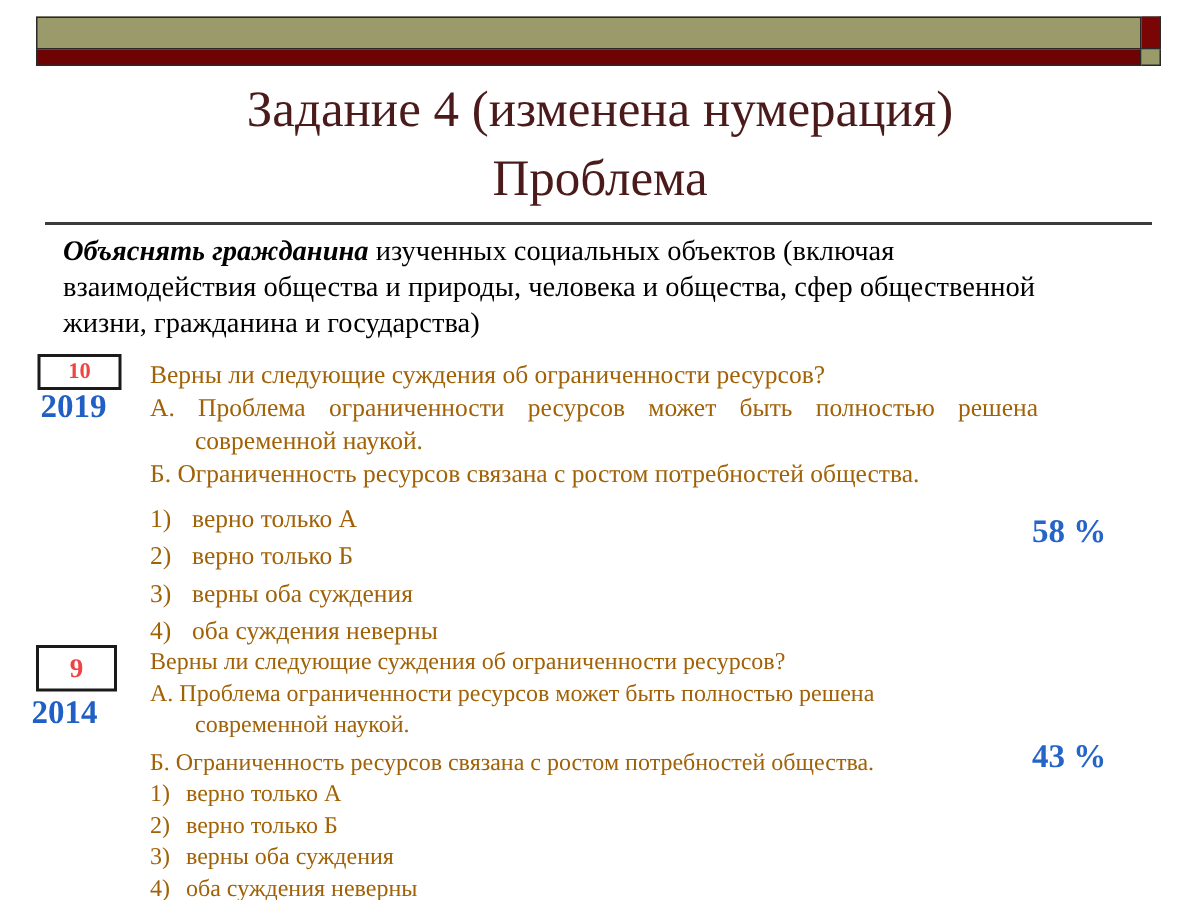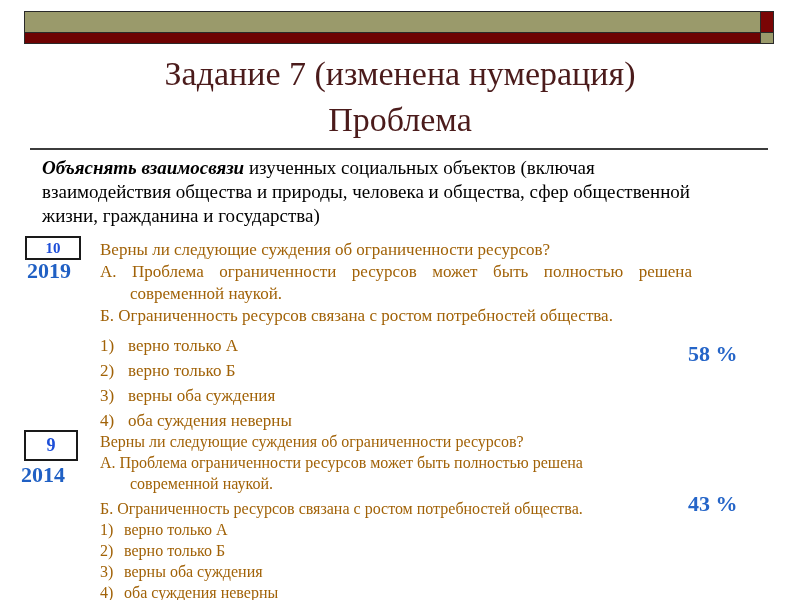--- a/index.html
+++ b/index.html
@@ -28,21 +28,21 @@
     position:absolute;left:42px;top:156px;width:668px;margin:0;
     font-size:19px;line-height:24px;color:#000;
   }
   .desc .emph{font-weight:bold;font-style:italic;}
   
   .qblock{position:absolute;left:0;width:800px;}
   .qb1{top:234px;height:194px;}
   .qb2{top:428px;height:172px;}
   .numbox{
     position:absolute;border:2px solid #1a1a1a;text-align:center;
-    font-weight:bold;color:#1d4ed8;background:#fff;
+    font-weight:bold;color:#ef4444;background:#fff;
   }
   .nb1{left:25px;top:2px;width:52px;height:20px;font-size:15px;line-height:20px;}
   .nb2{left:24px;top:2px;width:50px;height:27px;font-size:18px;line-height:27px;}
   .year{position:absolute;font-size:22px;font-weight:bold;color:#2060c4;}
   .y1{left:27px;top:24px;font-family:Liberation Serif, serif;}
   .y2{left:21px;top:34px;}
   .qcol{position:absolute;color:#a16207;}
   .qc1{left:100px;top:5px;width:592px;font-size:17px;line-height:22px;}
   .qc2{left:100px;top:3px;width:572px;font-size:16px;line-height:21px;}
   .just{text-align:justify;text-align-last:justify;}
@@ -71,27 +71,27 @@
       <div class="bar-olive"></div>
       <div class="sq-red"></div>
     </div>
     <div class="deco-row">
       <div class="bar-red"></div>
       <div class="sq-olive"></div>
     </div>
   </div>
 
   <h1 class="title">
-    <span>Задание 7 (изменена нумерация)</span><br>
+    <span>Задание 4 (изменена нумерация)</span><br>
     <span>Проблема</span>
   </h1>
 
   <hr class="rule">
 
-  <p class="desc"><span class="emph">Объяснять взаимосвязи</span><span> изученных социальных объектов (включая взаимодействия общества и природы, человека и общества, сфер общественной жизни, гражданина и государства)</span></p>
+  <p class="desc"><span class="emph">Объяснять гражданина</span><span> изученных социальных объектов (включая взаимодействия общества и природы, человека и общества, сфер общественной жизни, гражданина и государства)</span></p>
 
   <section class="qblock qb1">
     <div class="numbox nb1">
       <span>10</span>
     </div>
     <div class="year y1">2019</div>
     <div class="qcol qc1">
       <div>Верны ли следующие суждения об ограниченности ресурсов?</div>
       <div class="just">А. Проблема ограниченности ресурсов может быть полностью решена</div>
       <div class="a2">современной наукой.</div>

